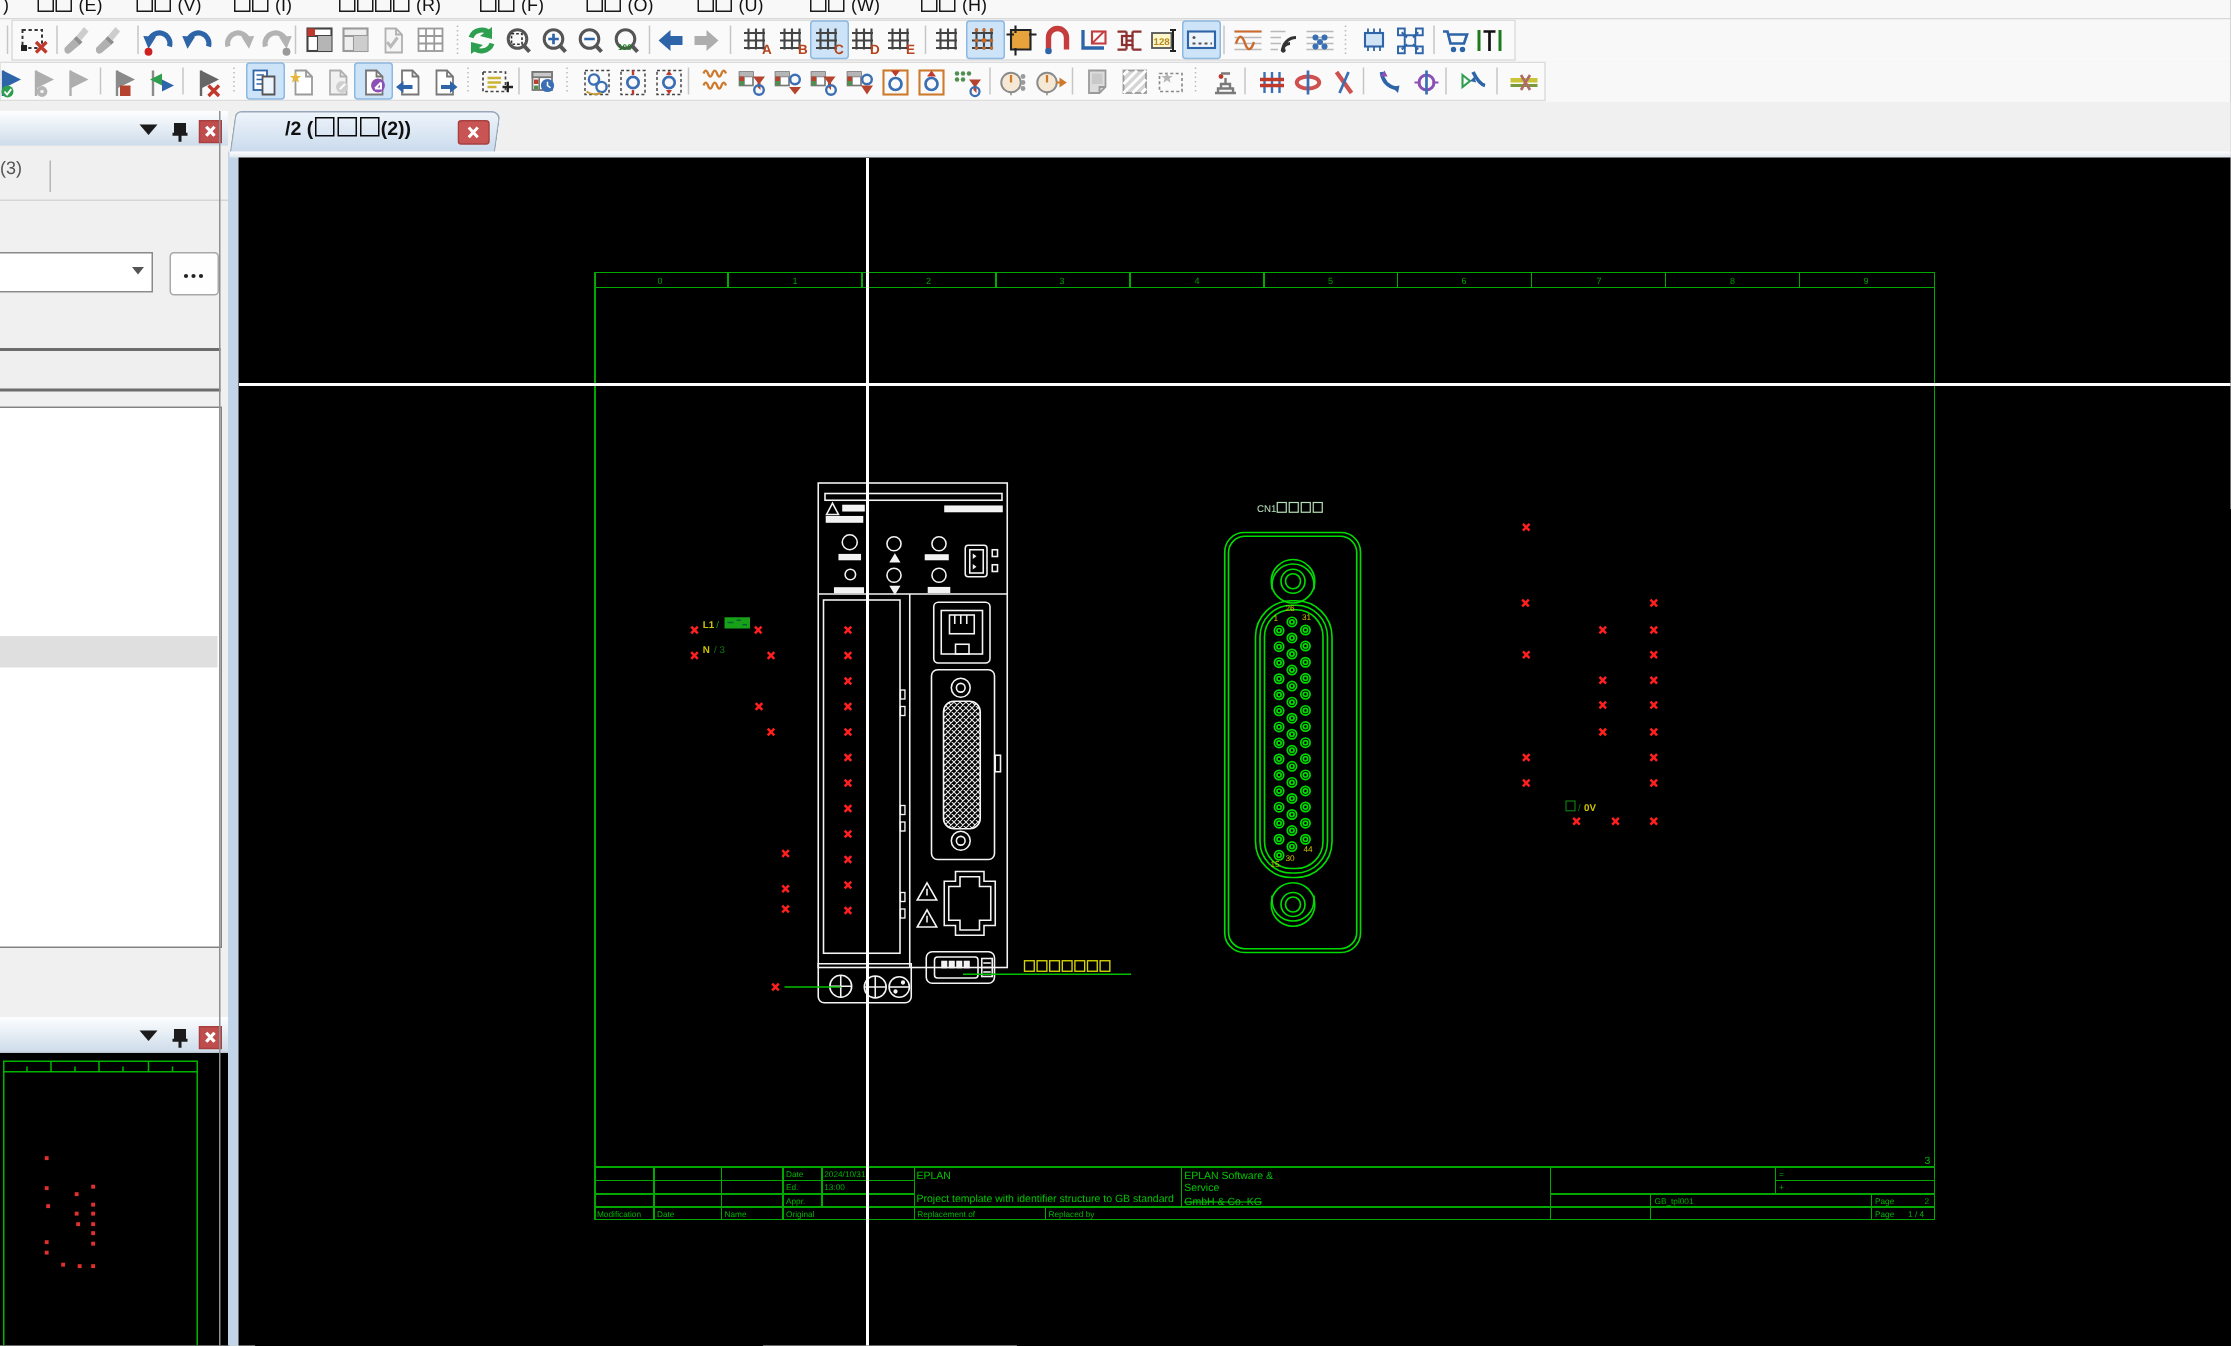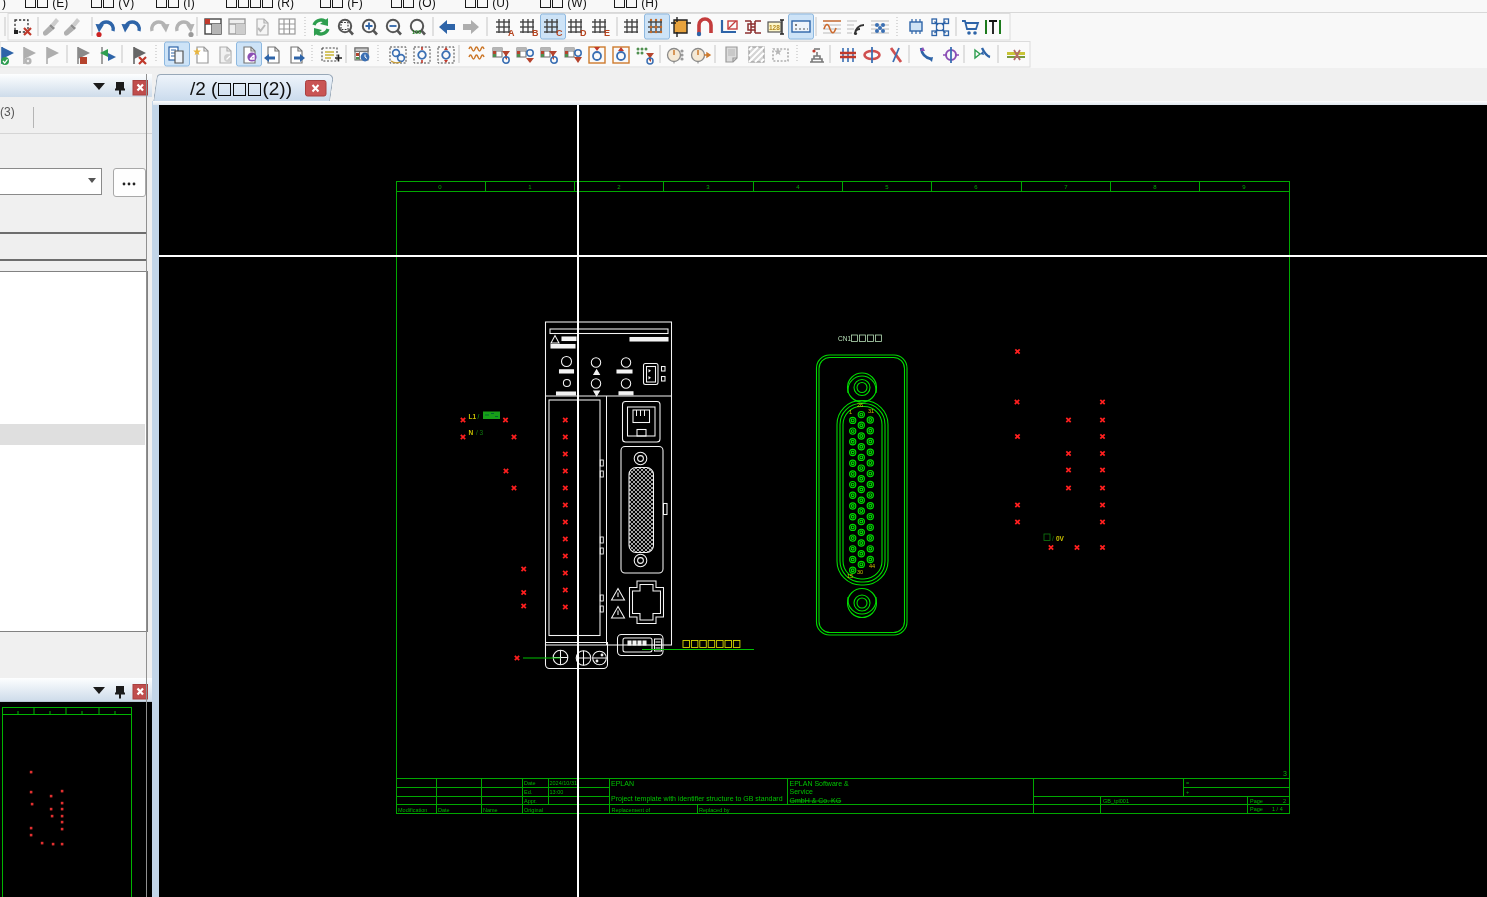--- a/index.html
+++ b/index.html
@@ -23,21 +23,21 @@
 #dots{left:113px;top:168px;width:31px;height:27px;background:#fefefe;border:1px solid #a8a8a8;border-radius:3px;text-align:center;font-size:11px;font-weight:bold;line-height:22px;color:#222;}
 #hdrbox{left:-4px;top:232px;width:148px;height:25px;background:#efefef;border:2px solid #6d6d6d;border-right:1px solid #9a9a9a;}
 #listbox{left:-4px;top:271px;width:150px;height:359px;background:#fff;border:1px solid #828282;}
 #selrow{left:0px;top:152px;width:148px;height:21px;background:#dfdfdf;}
 
 #strip1{left:146px;top:74px;width:1px;height:823px;background:#909090;}
 #strip2{left:152px;top:101px;width:7px;height:796px;background:#c2d5e8;}
 
 #tabbar{left:153px;top:68px;width:1334px;height:33px;background:#f0f0f0;}
 #tab{position:absolute;left:2px;top:6px;width:175px;height:27px;background:linear-gradient(#eef4fb,#c9daec);border:1px solid #98a8b8;border-bottom:none;border-radius:4px 6px 0 0;transform:skewX(-8deg);}
-#tabtext{position:absolute;left:37px;top:10px;font-size:19px;font-weight:normal;color:#101010;}
+#tabtext{position:absolute;left:37px;top:10px;font-size:13px;font-weight:bold;color:#101010;}
 #understrip{left:153px;top:101px;width:1334px;height:4px;background:linear-gradient(#fdfdfd,#dfe6ee);}
 </style>
 </head>
 <body>
 <div id="root">
   <div id="menubar" class="abs">
       <span style="left:2px">)</span>
       <span style="left:25px"><b class="cj"></b><b class="cj"></b> (E)</span>
       <span style="left:91px"><b class="cj"></b><b class="cj"></b> (V)</span>
       <span style="left:156px"><b class="cj"></b><b class="cj"></b> (I)</span>

